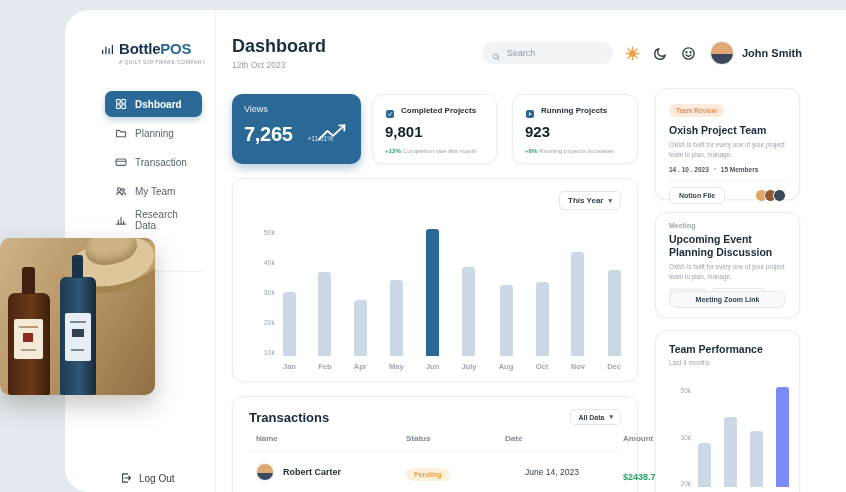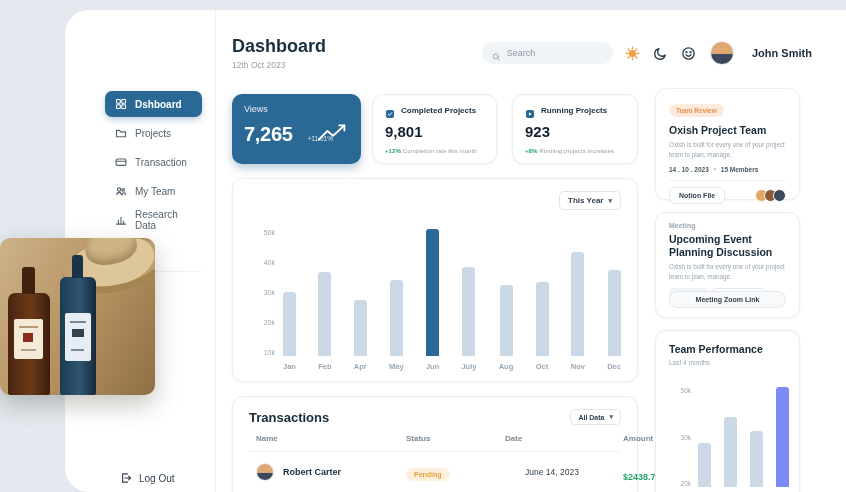--- a/index.html
+++ b/index.html
@@ -39,21 +39,21 @@
   .page-date { position:absolute; left:167px; top:50px; font-size:8.5px; color:#93a1ad; }
   .search { position:absolute; left:417px; top:32px; width:131px; height:22px; background:#f1f4f7;
     border-radius:12px; display:flex; align-items:center; gap:6px; padding:0 10px; }
   .search .s-icon { width:10px; height:10px; color:#8b98a5; }
   .search input { border:none; outline:none; background:transparent; font-size:9px; color:#33424f; width:100%;
     font-family:"Liberation Sans",sans-serif; }
   .search input::placeholder { color:#8b98a5; }
   .hicons { position:absolute; left:560px; top:35px; display:flex; gap:13px; align-items:center; height:16px; }
   .hicon { width:15px; height:15px; cursor:pointer; color:#33424f; }
   .avatar { border-radius:50%; background:linear-gradient(180deg,#e0a873 56%,#3a4a5c 56%); border:1px solid #e7ecf0; }
-  .user { position:absolute; left:645px; top:31px; display:flex; align-items:center; gap:18px; cursor:pointer; }
+  .user { position:absolute; left:645px; top:31px; display:flex; align-items:center; gap:8px; cursor:pointer; }
   .user .avatar { width:24px; height:24px; }
   .user-name { font-size:11px; font-weight:700; color:#1b2d3c; }
   
   .card { position:absolute; background:#fff; border:1px solid #e9eef2; border-radius:11px;
     box-shadow:0 1px 3px rgba(20,40,60,.05); }
   .views-card { position:absolute; left:167px; top:84px; width:129px; height:70px; background:var(--primary);
     border-radius:10px; padding:10px 12px; color:#fff; box-shadow:0 4px 10px rgba(42,104,150,.35); }
   .views-label { font-size:9px; opacity:.9; }
   .views-row { display:flex; align-items:baseline; gap:15px; margin-top:9px; }
   .views-value { font-size:20px; font-weight:800; letter-spacing:-.3px; }
@@ -145,35 +145,44 @@
   .b2 .label { position:absolute; left:5px; top:36px; width:26px; height:48px; background:#e7edf2; border-radius:2px;
     background-image:linear-gradient(#7b8894 0 0),linear-gradient(#33424f 0 0),linear-gradient(#7b8894 0 0);
     background-repeat:no-repeat; background-size:16px 2px,12px 8px,13px 2px; background-position:5px 8px,7px 16px,6px 36px; }
 </style>
 </head>
 <body style="--primary: #2a6896; --green: #27a36a; --pending-bg: #fcefdc; --pending-text: #e8a23c; --badge-bg: #fdeadd; --badge-text: #e88d4f; --sun: #ef9f3c;">
 
 <div class="main-container">
 
   <aside class="sidebar">
+    <div class="logo">
+      <span class="logo-icon"><svg viewBox="0 0 16 16" width="100%" height="100%" fill="none" stroke="currentColor" stroke-width="1.5" stroke-linecap="round" stroke-linejoin="round">
+            <path d="M2 13V9M6 13V5M10 13V7M14 13V3"></path>
+          </svg></span>
+      <div>
+        <div class="logo-text"><span>Bottle</span><span class="pos">POS</span></div>
+        <div class="logo-sub">A QUILT SOFTWARE COMPANY</div>
+      </div>
+    </div>
     <nav class="menu">
         <div class="menu-item active">
           <span class="mi-icon"><svg viewBox="0 0 16 16" width="100%" height="100%" fill="none" stroke="currentColor" stroke-width="1.5" stroke-linecap="round" stroke-linejoin="round">
               <rect x="2" y="2" width="5" height="5" rx="1"></rect>
               <rect x="9" y="2" width="5" height="5" rx="1"></rect>
               <rect x="2" y="9" width="5" height="5" rx="1"></rect>
               <rect x="9" y="9" width="5" height="5" rx="1"></rect>
             </svg></span>
           <span class="mi-label">Dshboard</span>
         </div>
         <div class="menu-item">
           <span class="mi-icon"><svg viewBox="0 0 16 16" width="100%" height="100%" fill="none" stroke="currentColor" stroke-width="1.5" stroke-linecap="round" stroke-linejoin="round">
               <path d="M2 4.5h4l1.5 2H14V13H2z"></path>
             </svg></span>
-          <span class="mi-label">Projects</span>
+          <span class="mi-label">Planning</span>
         </div>
         <div class="menu-item">
           <span class="mi-icon"><svg viewBox="0 0 16 16" width="100%" height="100%" fill="none" stroke="currentColor" stroke-width="1.5" stroke-linecap="round" stroke-linejoin="round">
               <rect x="1.5" y="4" width="13" height="8.5" rx="1.5"></rect>
               <path d="M1.5 7h13"></path>
             </svg></span>
           <span class="mi-label">Transaction</span>
         </div>
         <div class="menu-item">
           <span class="mi-icon"><svg viewBox="0 0 16 16" width="100%" height="100%" fill="none" stroke="currentColor" stroke-width="1.5" stroke-linecap="round" stroke-linejoin="round">

